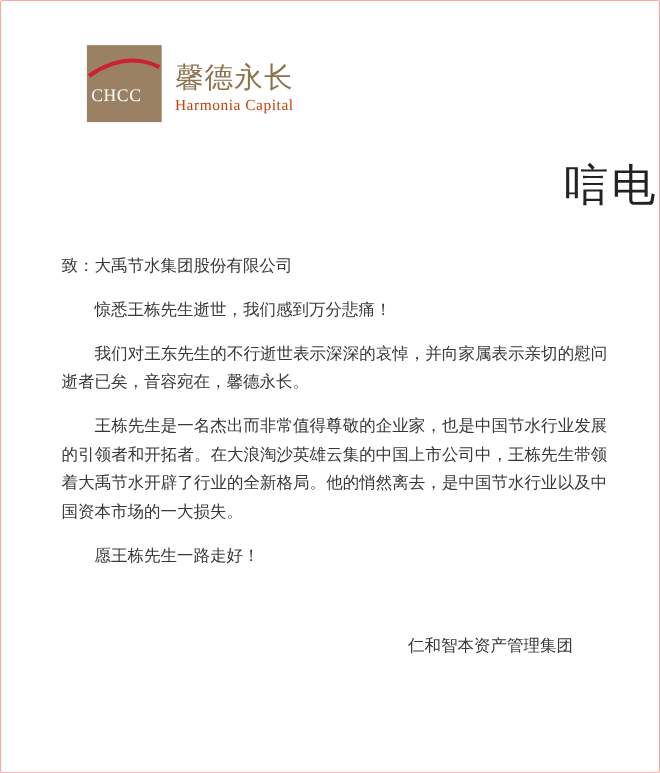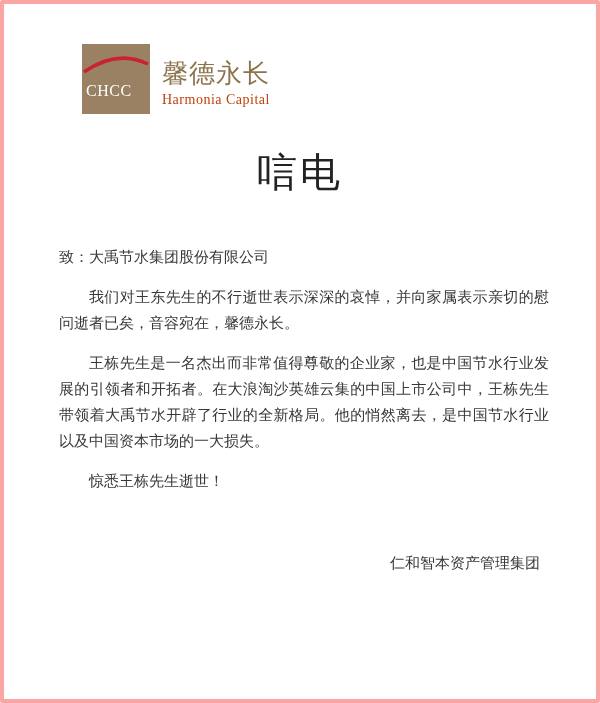--- a/index.html
+++ b/index.html
@@ -6,21 +6,21 @@
     margin: 0;
     padding: 0;
     background: #ffffff;
   }
   .page {
     position: relative;
     width: 600px;
     height: 703px;
     box-sizing: border-box;
     background: #ffffff;
-    border: 4px solid #fca5a5;
+    border: 1px solid #fca5a5;
     border-radius: 2px;
     overflow: hidden;
     font-family: "Liberation Sans", sans-serif;
     color: #383838;
   }
 
   
   .logo-row {
     display: flex;
     align-items: flex-start;
@@ -65,46 +65,46 @@
     font-family: "Liberation Serif", serif;
     font-size: 14px;
     margin-top: 3px;
     color: #c2410c;
     letter-spacing: 0.5px;
   }
 
   
   .letter-title {
     margin: 38px 0 0 0;
-    text-align: center;
+    text-align: right;
     font-size: 40px;
     line-height: 1;
     font-weight: 400;
     color: #222222;
     letter-spacing: 3px;
   }
 
   
   .letter-body {
-    margin: 52px 47px 0 55px;
+    margin: 40px 47px 0 55px;
     font-size: 15px;
     line-height: 26px;
     text-align: justify;
   }
   .letter-body p {
     margin: 0 0 14px 0;
   }
   .letter-body p.indent {
     text-indent: 2em;
   }
 
   
   .signature {
     margin-top: 56px;
-    padding-right: 56px;
+    padding-right: 78px;
     text-align: right;
     font-size: 15px;
     line-height: 26px;
   }
   .signature p {
     margin: 0 0 11px 0;
   }
 </style>
 </head>
 <body>
@@ -121,22 +121,23 @@
     <div class="logo-names">
       <div class="logo-cn">馨德永长</div>
       <div class="logo-en">Harmonia Capital</div>
     </div>
   </header>
 
   <h1 class="letter-title">唁电</h1>
 
   <main class="letter-body">
     <p>致：大禹节水集团股份有限公司</p>
+    <p class="indent">惊悉王栋先生逝世，我们感到万分悲痛！</p>
     <p class="indent">我们对王东先生的不行逝世表示深深的哀悼，并向家属表示亲切的慰问逝者已矣，音容宛在，馨德永长。</p>
     <p class="indent">王栋先生是一名杰出而非常值得尊敬的企业家，也是中国节水行业发展的引领者和开拓者。在大浪淘沙英雄云集的中国上市公司中，王栋先生带领着大禹节水开辟了行业的全新格局。他的悄然离去，是中国节水行业以及中国资本市场的一大损失。</p>
-    <p class="indent">惊悉王栋先生逝世！</p>
+    <p class="indent">愿王栋先生一路走好！</p>
   </main>
 
   <footer class="signature">
     <p>仁和智本资产管理集团</p>
   </footer>
 
 </div>
 
 </body></html>

